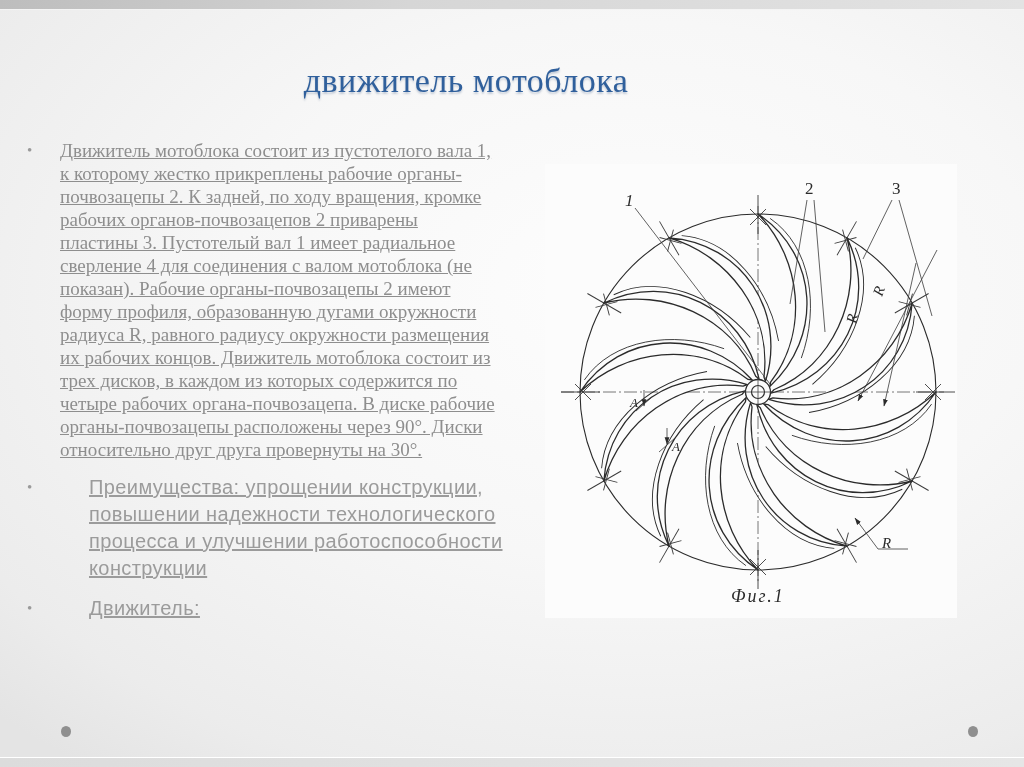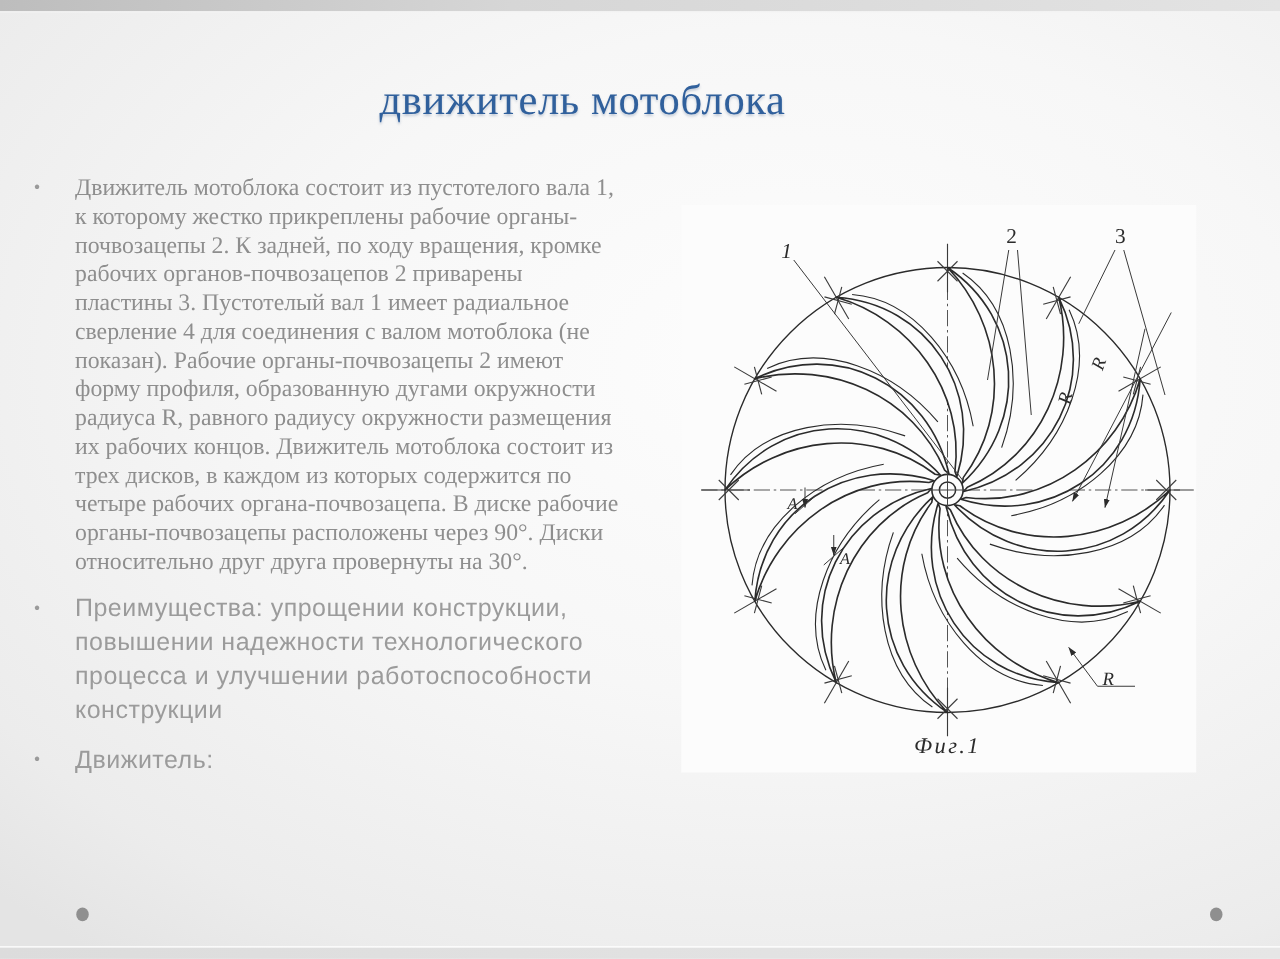--- a/index.html
+++ b/index.html
@@ -33,30 +33,30 @@
   }
   .bullets{
     position:absolute;left:24px;top:139px;width:505px;
   }
   .bullet-item{display:flex;align-items:flex-start;}
   .bullet-item .marker{
     flex:0 0 36px;color:#9a9a9a;font-size:15px;line-height:23px;
     padding-left:3px;box-sizing:border-box;
   }
   .bullet-item .txt{
-    white-space:pre-line;color:#8e8e8e;
+    white-space:pre-line;color:#8e8e8e;text-decoration:underline;
   }
   .bullet-serif .txt{
     font-family:"Liberation Serif",serif;font-size:19px;line-height:23px;
   }
   .bullet-sans{margin-top:13px;}
   .bullet-sans .marker{line-height:27px;}
   .bullet-sans .txt{
     font-family:"Liberation Sans",sans-serif;font-size:20px;line-height:27px;
-    color:#9b9b9b;letter-spacing:.4px;
+    color:#9b9b9b;letter-spacing:.4px;margin-left:29px;
   }
   .figure-panel{
     position:absolute;left:545px;top:164px;width:412px;height:454px;
     background:#fcfcfc;
   }
   svg text{font-family:"Liberation Serif",serif;}
 </style>
 </head>
 <body>
 

